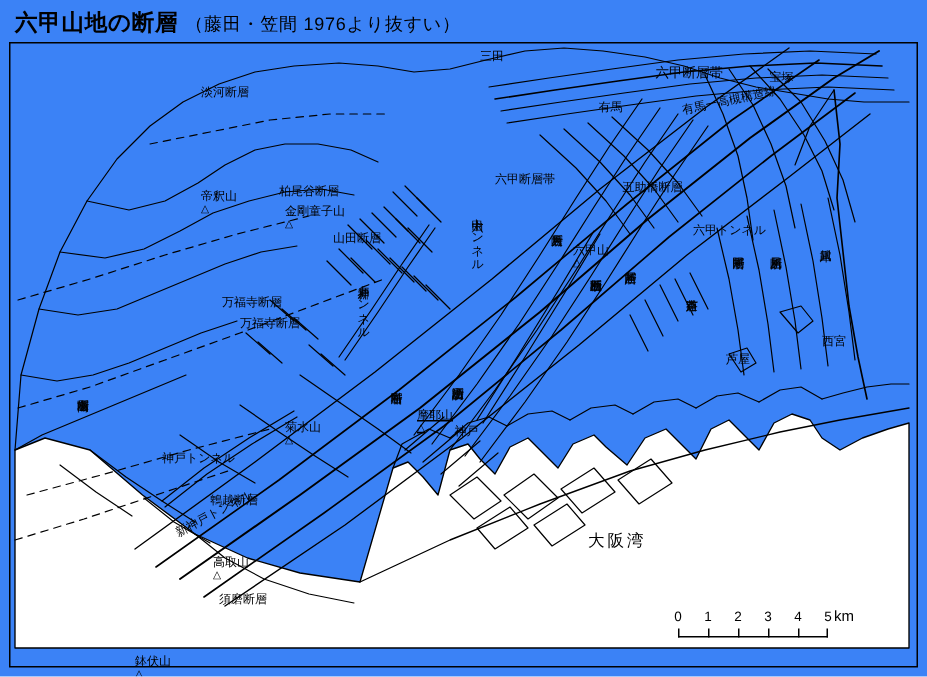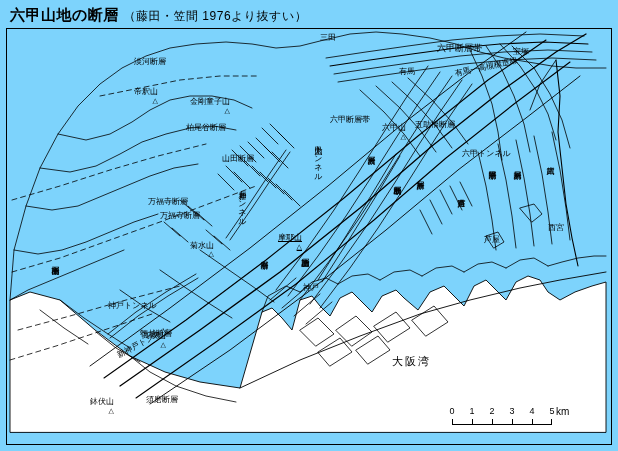--- a/index.html
+++ b/index.html
@@ -7,21 +7,21 @@
     padding: 0;
     background: #ffffff;
   }
   body {
     font-family: "Liberation Sans", sans-serif;
   }
   #figure {
     position: relative;
     width: 618px;
     height: 451px;
-    background: #7dd3fc;
+    background: #3b82f6;
     overflow: hidden;
   }
   #map-title {
     position: absolute;
     left: 10px;
     top: 6px;
     font-size: 15px;
     font-weight: bold;
     letter-spacing: 0.5px;
     color: #000;
@@ -65,22 +65,23 @@
     font-size: 11px;
     letter-spacing: 2px;
   }
   .label.mid {
     font-size: 9px;
   }
   .peak {
     position: absolute;
     font-size: 8px;
     color: #000;
-    text-align: right;
+    text-align: left;
     white-space: nowrap;
+    margin-top: 39px;
   }
   .peak .tri {
     display: block;
     font-size: 7px;
     line-height: 7px;
   }
   #scalebar {
     position: absolute;
     left: 452px;
     top: 406px;

